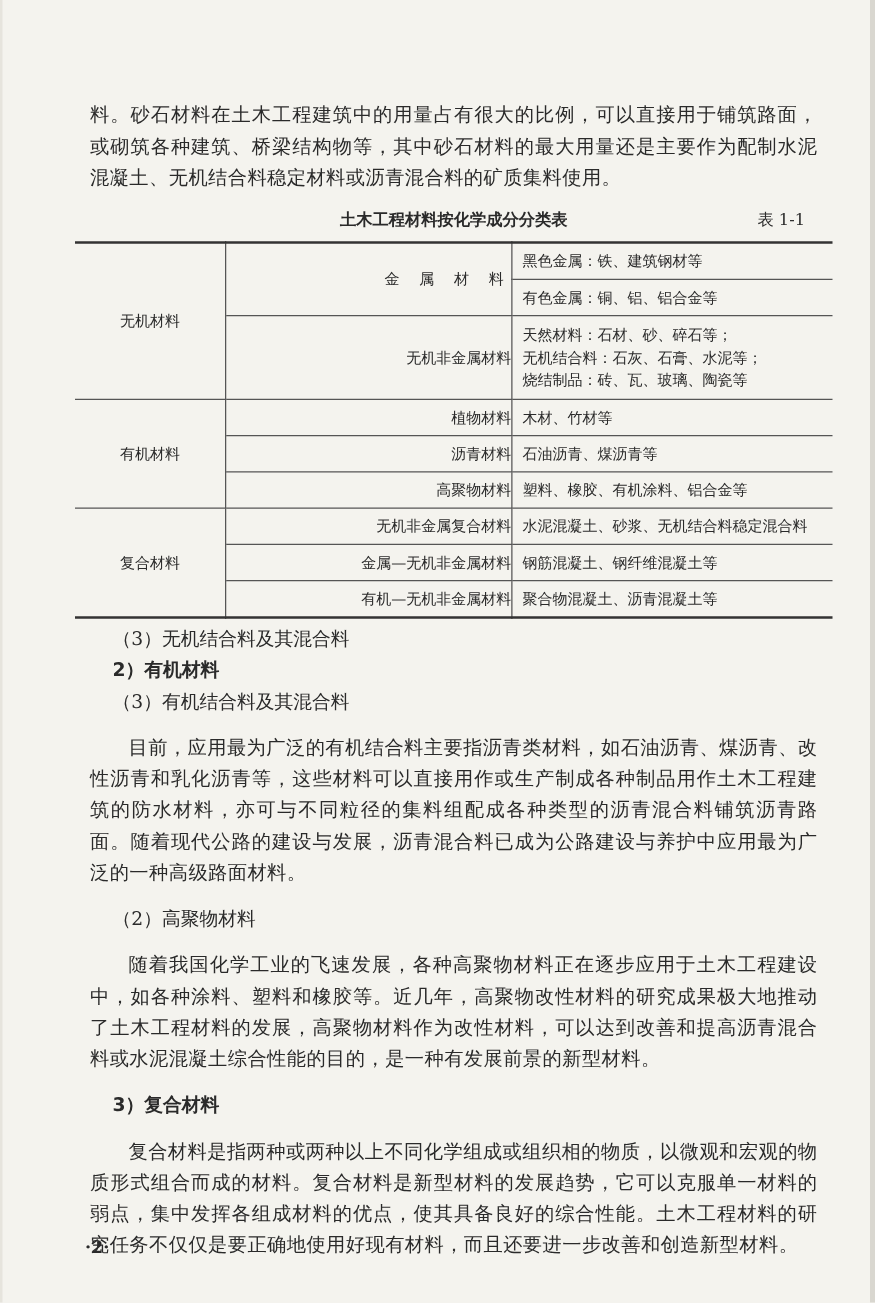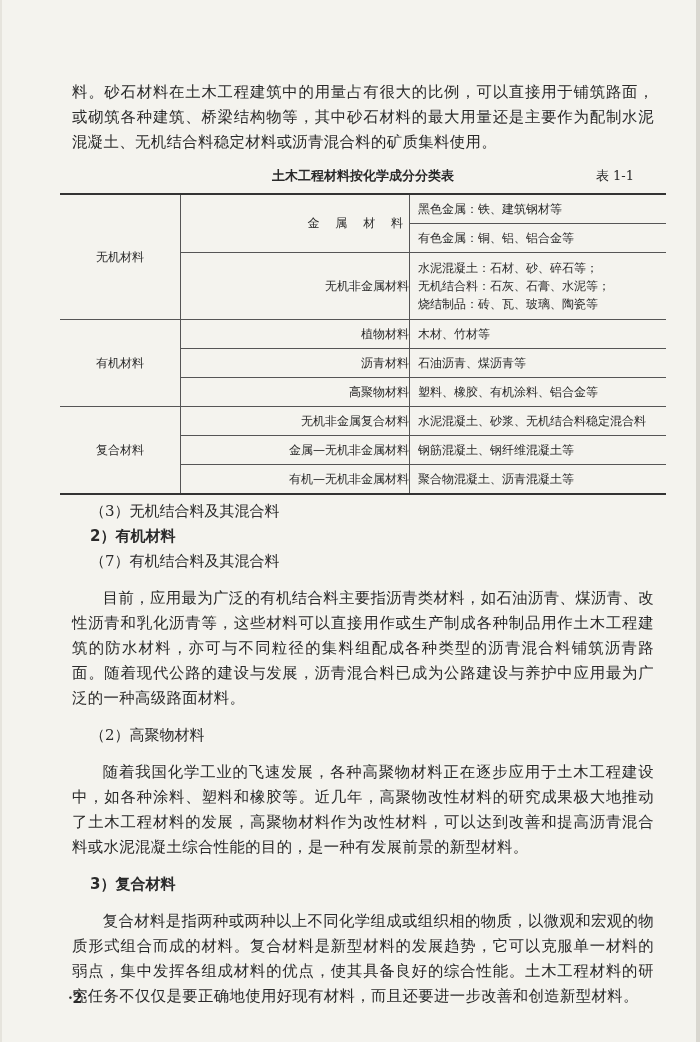--- a/index.html
+++ b/index.html
@@ -12,21 +12,21 @@
   }
   .page-edge { position: absolute; top: 0; right: 0; width: 4px; height: 1042px; background: #d9d7d0; }
   .page-edge-left { position: absolute; top: 0; left: 0; width: 2px; height: 1042px; background: #e6e4dd; }
   .content { position: absolute; left: 60px; top: 68px; width: 606px; }
   .para { margin: 12px; font-size: 15.4px; line-height: 25px; letter-spacing: 0.35px; text-align: justify; }
   .indent { text-indent: 2em; }
   .sub-heading { margin: 0; font-size: 15px; line-height: 25px; padding-left: 2em; }
   .sec-heading { margin: 0; font-size: 15px; line-height: 25px; padding-left: 2em; font-weight: bold; font-family: "DejaVu Sans", "Liberation Sans", sans-serif; }
   .table-caption { position: relative; height: 22px; }
   .table-title { position: absolute; left: 0; right: 0; text-align: center; top: 0; font-size: 13px; font-weight: bold; font-family: "DejaVu Sans", "Liberation Sans", sans-serif; }
-  .table-num { position: absolute; right: 32px; top: 0; font-size: 13px; }
+  .table-num { position: absolute; right: 22px; top: 0; font-size: 13px; }
   table.cls { width: 606px; border-collapse: collapse; font-size: 12px; margin-top: 4px; margin-bottom: 4px; }
   table.cls { border-top: 2px solid #333; border-bottom: 2px solid #333; }
   table.cls td { border-bottom: 1px solid #555; padding: 0; vertical-align: middle; }
   td.c1 { width: 120px; text-align: center; border-right: 1px solid #555; }
   td.c2 { width: 228px; text-align: right; border-right: 1px solid #555; }
   td.c3 { padding-left: 8px !important; text-align: left; }
   .row-h { height: 28px; }
   .spaced { letter-spacing: 6px; }
   .multi { line-height: 18px; padding-top: 6px !important; padding-bottom: 6px !important; }
   .page-number { position: absolute; left: 68px; top: 990px; font-size: 14px; font-weight: bold; }
@@ -52,21 +52,21 @@
         <td class="c1" rowspan="3">无机材料</td>
         <td class="c2 spaced" rowspan="2">金 属 材 料</td>
         <td class="c3 row-h">黑色金属：铁、建筑钢材等</td>
       </tr>
       <tr class="row-h">
         <td class="c3 row-h">有色金属：铜、铝、铝合金等</td>
       </tr>
       <tr>
         <td class="c2">无机非金属材料</td>
         <td class="c3 multi">
-          <div>水泥混凝土：石材、砂、碎石等；</div>
+          <div>天然材料：石材、砂、碎石等；</div>
           <div>无机结合料：石灰、石膏、水泥等；</div>
           <div>烧结制品：砖、瓦、玻璃、陶瓷等</div>
         </td>
       </tr>
 
       <tr class="row-h">
         <td class="c1" rowspan="3">有机材料</td>
         <td class="c2">植物材料</td>
         <td class="c3 row-h">木材、竹材等</td>
       </tr>
@@ -91,21 +91,21 @@
       <tr class="row-h">
         <td class="c2">有机—无机非金属材料</td>
         <td class="c3 row-h">聚合物混凝土、沥青混凝土等</td>
       </tr>
     </tbody>
   </table>
 
   <p class="sub-heading">（3）无机结合料及其混合料</p>
 
   <p class="sec-heading">2）有机材料</p>
-  <p class="sub-heading">（7）有机结合料及其混合料</p>
+  <p class="sub-heading">（3）有机结合料及其混合料</p>
   <p class="para indent">目前，应用最为广泛的有机结合料主要指沥青类材料，如石油沥青、煤沥青、改性沥青和乳化沥青等，这些材料可以直接用作或生产制成各种制品用作土木工程建筑的防水材料，亦可与不同粒径的集料组配成各种类型的沥青混合料铺筑沥青路面。随着现代公路的建设与发展，沥青混合料已成为公路建设与养护中应用最为广泛的一种高级路面材料。</p>
   <p class="sub-heading">（2）高聚物材料</p>
   <p class="para indent">随着我国化学工业的飞速发展，各种高聚物材料正在逐步应用于土木工程建设中，如各种涂料、塑料和橡胶等。近几年，高聚物改性材料的研究成果极大地推动了土木工程材料的发展，高聚物材料作为改性材料，可以达到改善和提高沥青混合料或水泥混凝土综合性能的目的，是一种有发展前景的新型材料。</p>
 
   <p class="sec-heading">3）复合材料</p>
   <p class="para indent">复合材料是指两种或两种以上不同化学组成或组织相的物质，以微观和宏观的物质形式组合而成的材料。复合材料是新型材料的发展趋势，它可以克服单一材料的弱点，集中发挥各组成材料的优点，使其具备良好的综合性能。土木工程材料的研究任务不仅仅是要正确地使用好现有材料，而且还要进一步改善和创造新型材料。</p>
 </div>
 
 <div class="page-number">·2·</div>
 

